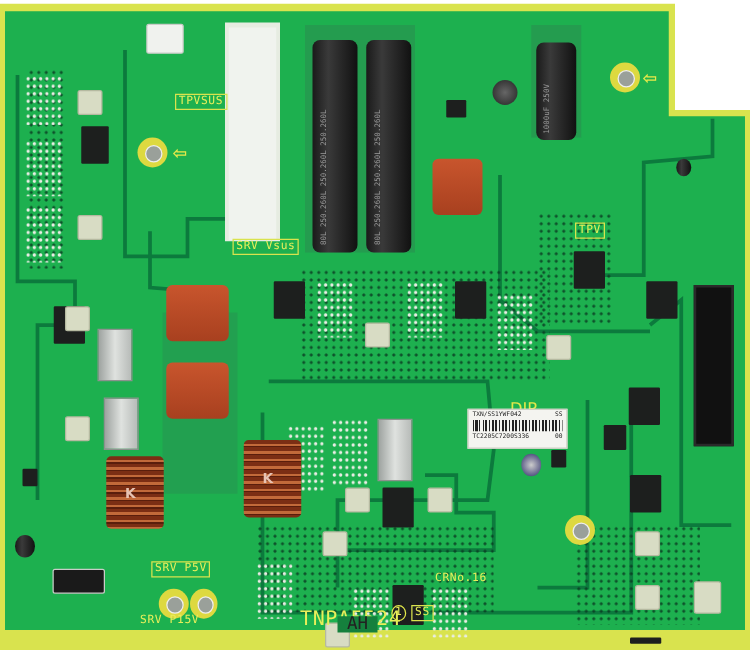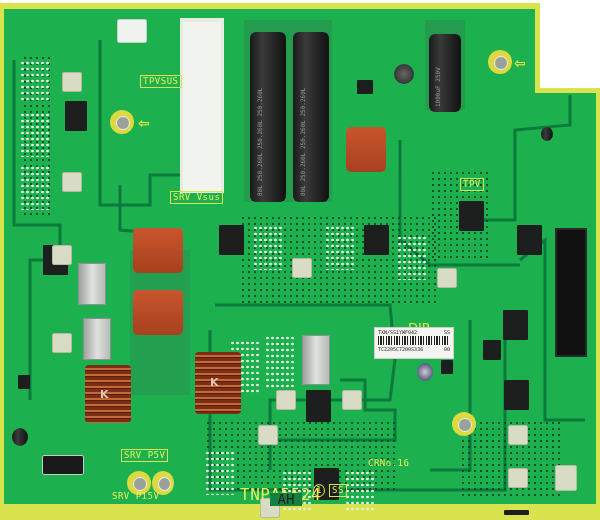--- a/index.html
+++ b/index.html
@@ -140,24 +140,24 @@
   <div class="hole" style="left:488px;top:50px;width:24px;height:24px;"></div>
   <div class="hole" style="left:452px;top:412px;width:24px;height:24px;"></div>
   <div class="hole" style="left:127px;top:471px;width:24px;height:24px;"></div>
   <div class="hole" style="left:152px;top:471px;width:22px;height:24px;"></div>
 
   <span class="arrow" style="left:138px;top:115px;">⇦</span>
   <span class="arrow" style="left:514px;top:55px;">⇦</span>
   <span class="arrow" style="left:407px;top:336px;font-size:18px;">⇦</span>
 
   <span class="silk box" style="left:140px;top:75px;">TPVSUS</span>
-  <span class="silk box" style="left:170px;top:191px;text-align:center;">SRV Vsus</span>
+  <span class="silk box" style="left:186px;top:191px;text-align:center;">SRV Vsus</span>
   <span class="silk box" style="left:460px;top:178px;">TPV</span>
   <span class="diplbl" style="left:408px;top:320px;">DIP</span>
-  <span class="silk" style="left:348px;top:458px;margin-left:20px;">CRNo.16</span>
+  <span class="silk" style="left:348px;top:458px;">CRNo.16</span>
   <span class="silk" style="left:240px;top:485px;font-size:16px;">TNPA5524</span>
   <span class="silk" style="left:313px;top:484px;border:1px solid #e2e84a;border-radius:50%;width:10px;height:11px;text-align:center;line-height:11px;padding:0;">1</span>
   <span class="silk box" style="left:329px;top:484px;">SS</span>
   <span class="silk box" style="left:121px;top:449px;">SRV P5V</span>
   <span class="silk" style="left:112px;top:491px;">SRV P15V</span>
 
   <div class="ah-label" style="left:270px;top:493px;width:32px;height:13px;">AH</div>
 
   <div class="label-sticker" style="left:374px;top:327px;width:78px;height:30px;">
     <div class="row">

